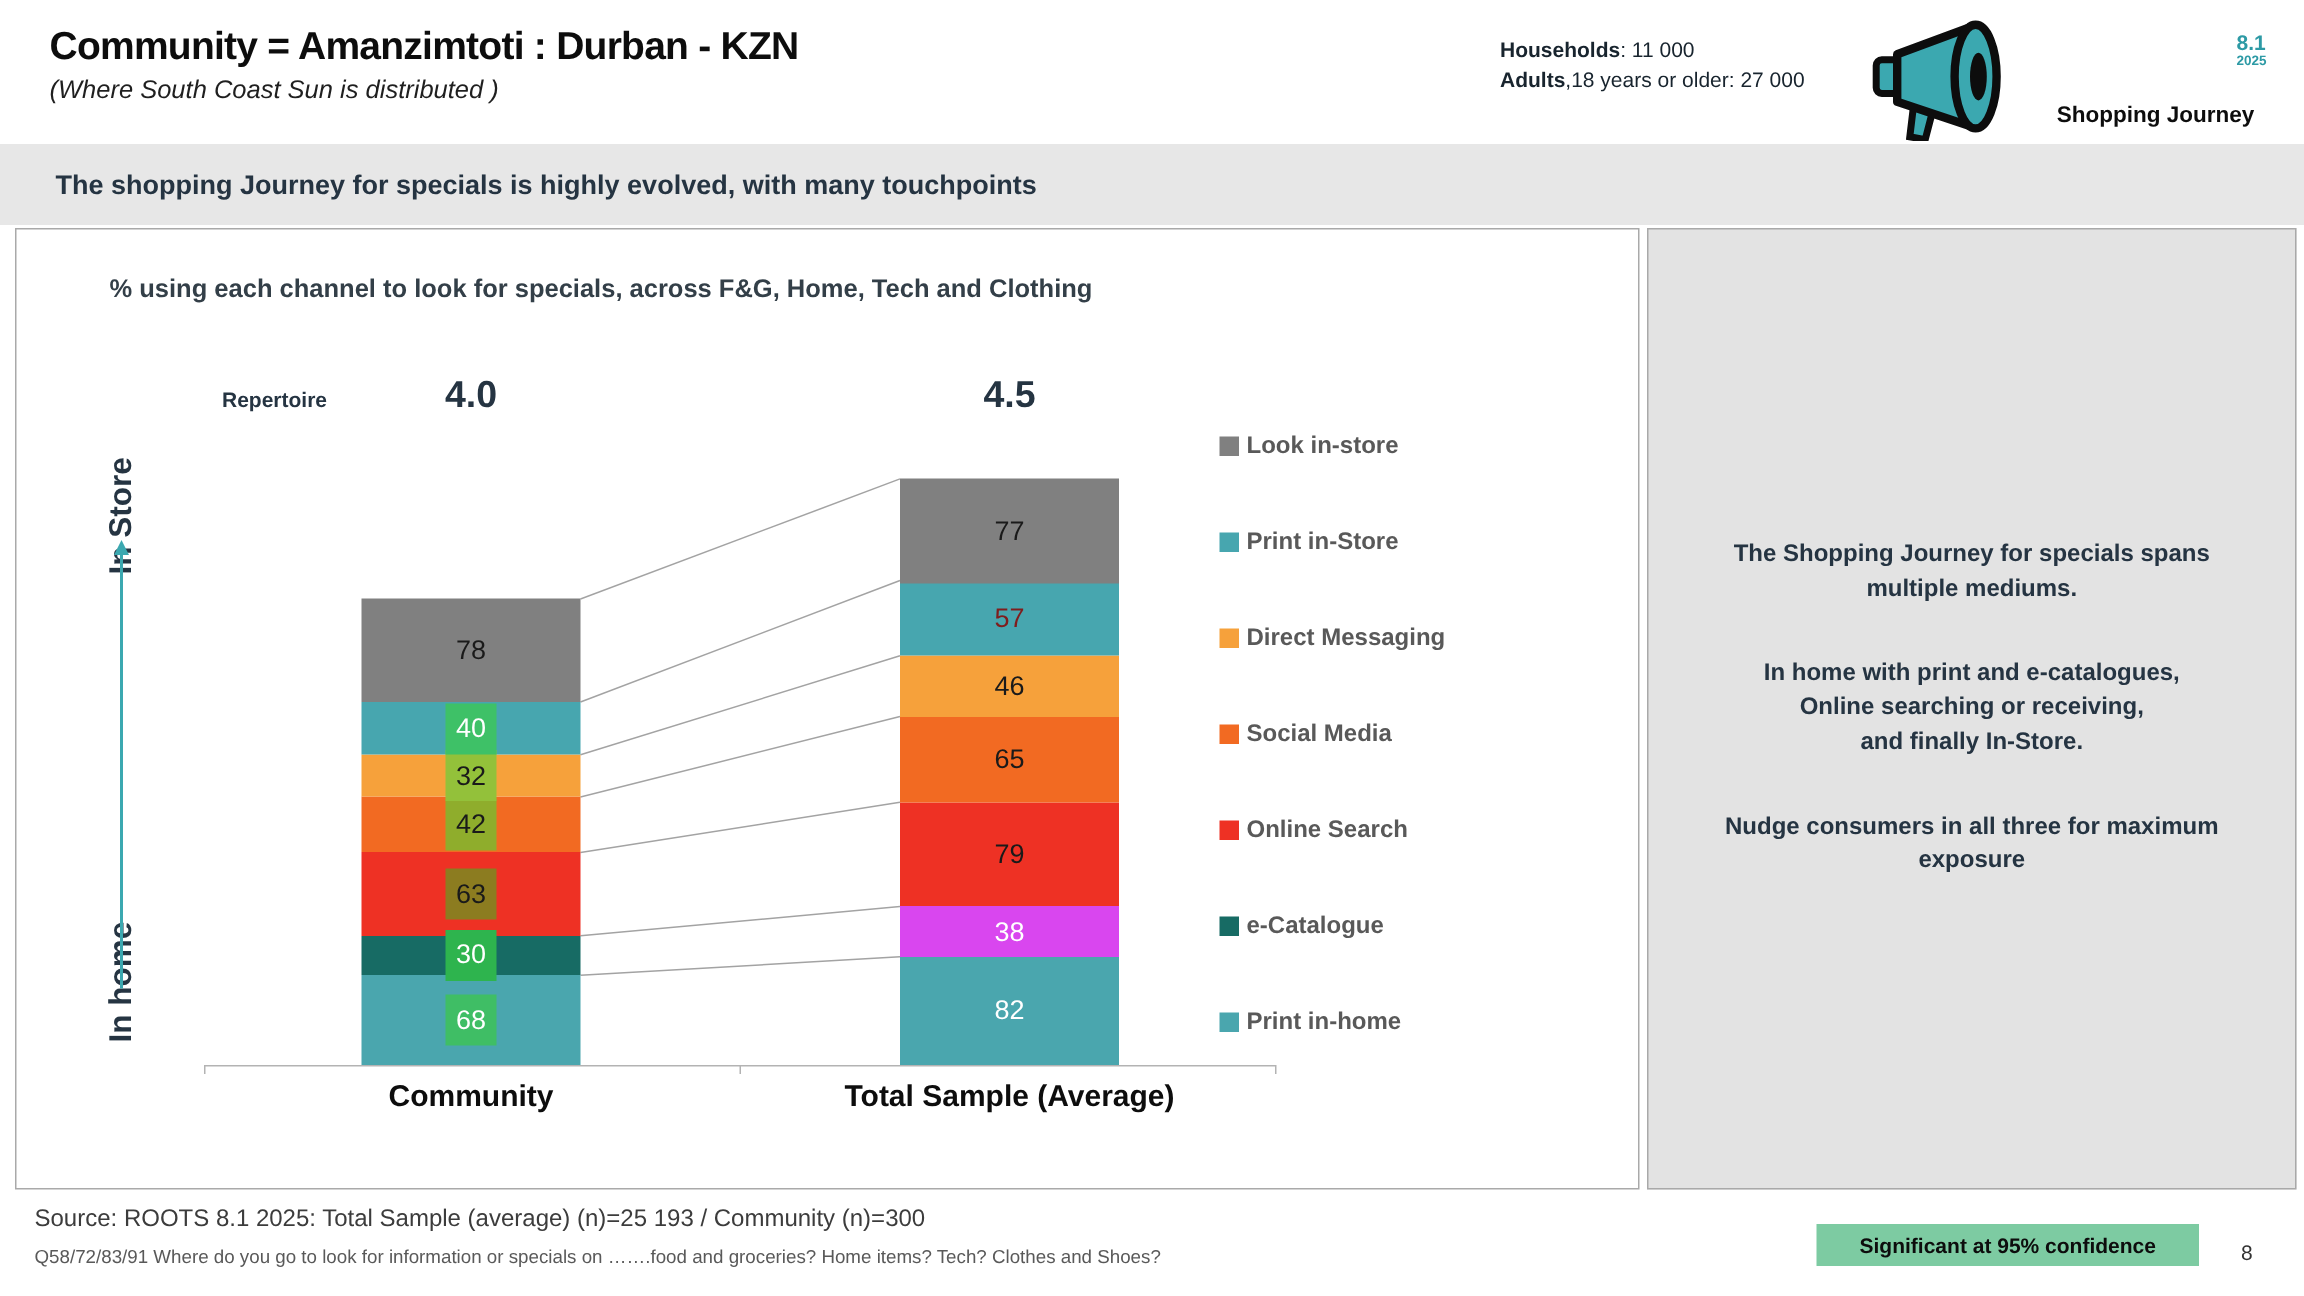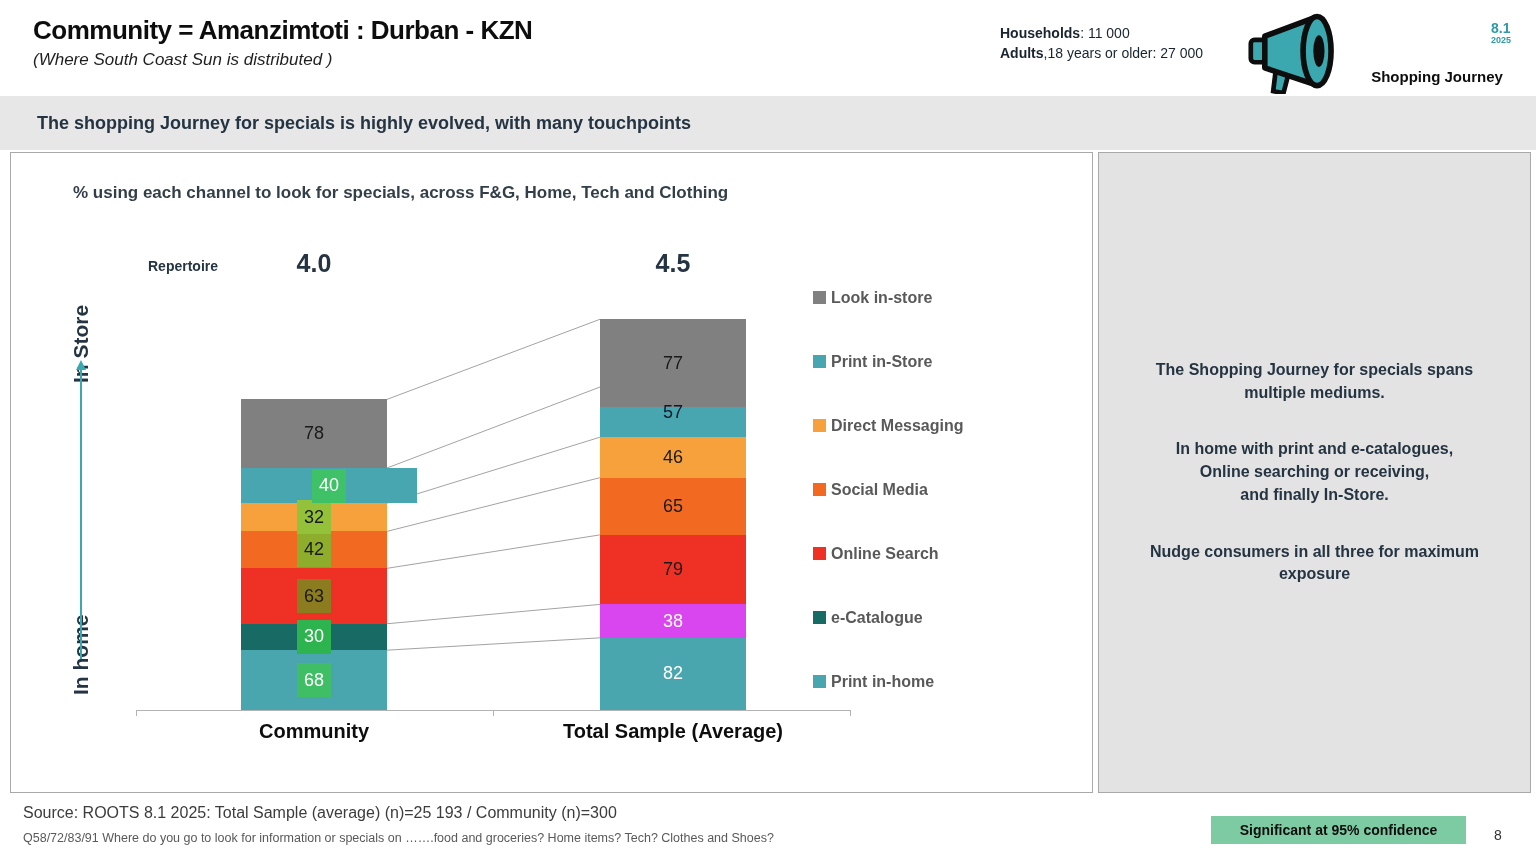--- a/index.html
+++ b/index.html
@@ -129,21 +129,21 @@
         </div>
         <div class="segment" style="left: 230px; top: 415.32px; width: 146px; height: 55.44px; background: rgb(238, 49, 36);">
           <span class="seg-label hl-box" style="color: rgb(26, 26, 26); background: rgb(140, 124, 32);">63</span>
         </div>
         <div class="segment" style="left: 230px; top: 378.36px; width: 146px; height: 36.96px; background: rgb(242, 106, 34);">
           <span class="seg-label hl-box" style="color: rgb(26, 26, 26); background: rgb(143, 173, 44);">42</span>
         </div>
         <div class="segment" style="left: 230px; top: 350.2px; width: 146px; height: 28.16px; background: rgb(246, 161, 59);">
           <span class="seg-label hl-box" style="color: rgb(26, 26, 26); background: rgb(147, 193, 58);">32</span>
         </div>
-        <div class="segment" style="left: 230px; top: 315px; width: 176px; height: 35.2px; background: rgb(71, 166, 175);">
+        <div class="segment" style="left: 230px; top: 315px; width: 146px; height: 35.2px; background: rgb(71, 166, 175);">
           <span class="seg-label hl-box" style="color: rgb(255, 255, 255); background: rgb(62, 193, 103);">40</span>
         </div>
         <div class="segment" style="left: 230px; top: 246.36px; width: 146px; height: 68.64px; background: rgb(128, 128, 128);">
           <span class="seg-label" style="color: rgb(26, 26, 26);">78</span>
         </div>
         <div class="segment" style="left: 589px; top: 484.84px; width: 146px; height: 72.16px; background: rgb(74, 166, 174);">
           <span class="seg-label" style="color: rgb(255, 255, 255);">82</span>
         </div>
         <div class="segment" style="left: 589px; top: 451.4px; width: 146px; height: 33.44px; background: #d946ef;">
           <span class="seg-label" style="color: rgb(255, 255, 255);">38</span>
@@ -151,23 +151,23 @@
         <div class="segment" style="left: 589px; top: 381.88px; width: 146px; height: 69.52px; background: rgb(238, 49, 36);">
           <span class="seg-label" style="color: rgb(26, 26, 26);">79</span>
         </div>
         <div class="segment" style="left: 589px; top: 324.68px; width: 146px; height: 57.2px; background: rgb(242, 106, 34);">
           <span class="seg-label" style="color: rgb(26, 26, 26);">65</span>
         </div>
         <div class="segment" style="left: 589px; top: 284.2px; width: 146px; height: 40.48px; background: rgb(246, 161, 59);">
           <span class="seg-label" style="color: rgb(26, 26, 26);">46</span>
         </div>
         <div class="segment" style="left: 589px; top: 234.04px; width: 146px; height: 50.16px; background: rgb(71, 166, 175);">
-          <span class="seg-label" style="color: #0f172a;">57</span>
-        </div>
-        <div class="segment" style="left: 589px; top: 166.28px; width: 146px; height: 88px; background: rgb(128, 128, 128);">
+          <span class="seg-label" style="color: #7f1d1d;">57</span>
+        </div>
+        <div class="segment" style="left: 589px; top: 166.28px; width: 146px; height: 70px; background: rgb(128, 128, 128);">
           <span class="seg-label" style="color: rgb(26, 26, 26);">77</span>
         </div>
       </div>
     <div class="axis-line"></div>
     <ul class="legend">
         <li class="legend-item">
           <span class="legend-swatch" style="background: rgb(128, 128, 128);"></span>
           <span class="legend-label">Look in-store</span>
         </li>
         <li class="legend-item">

